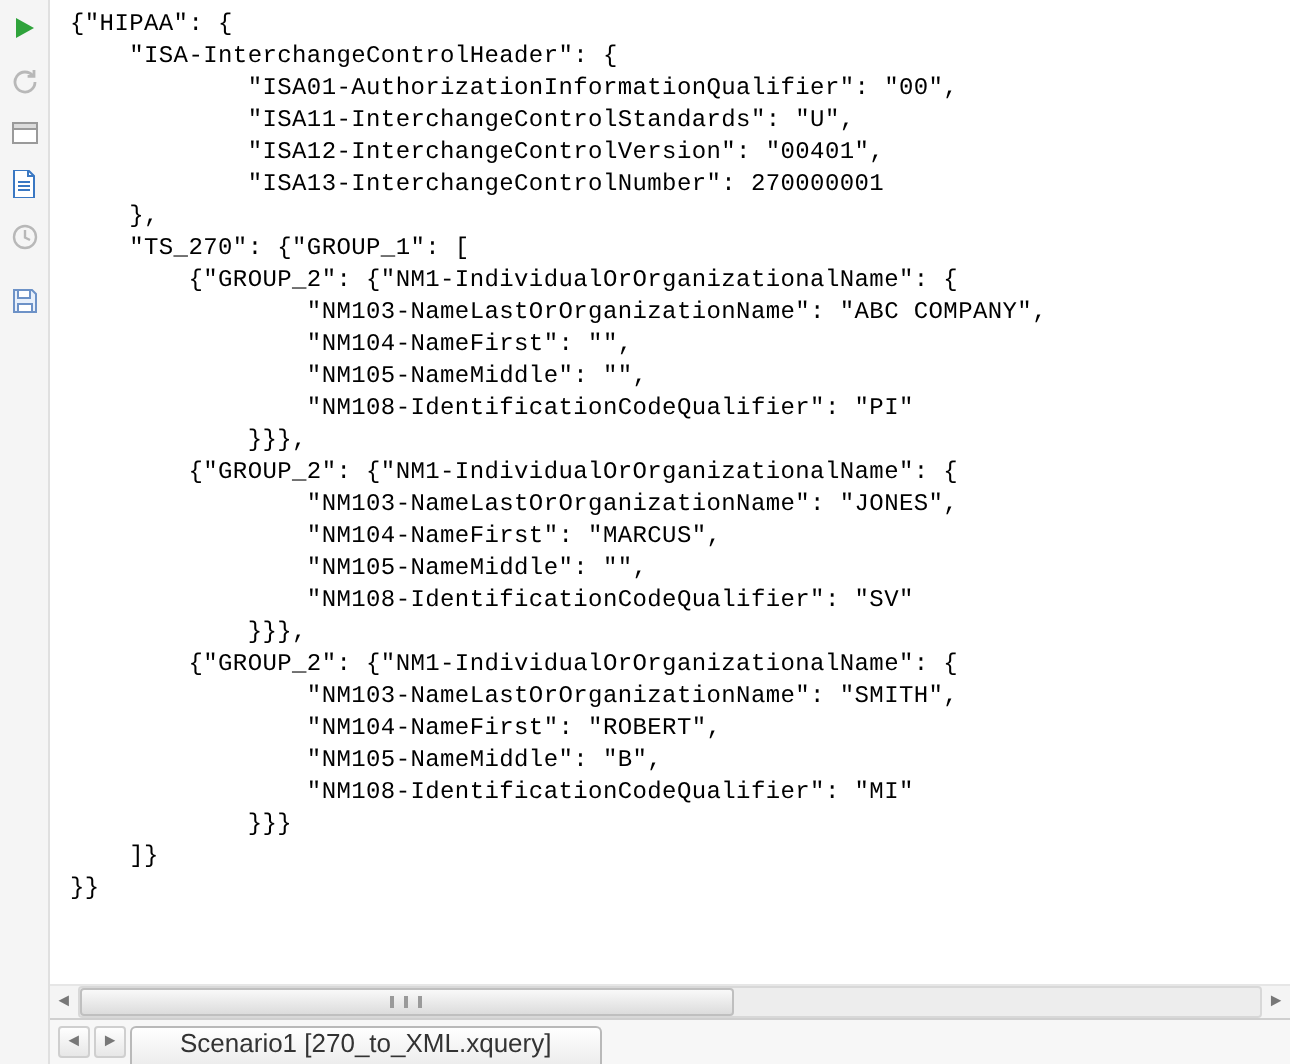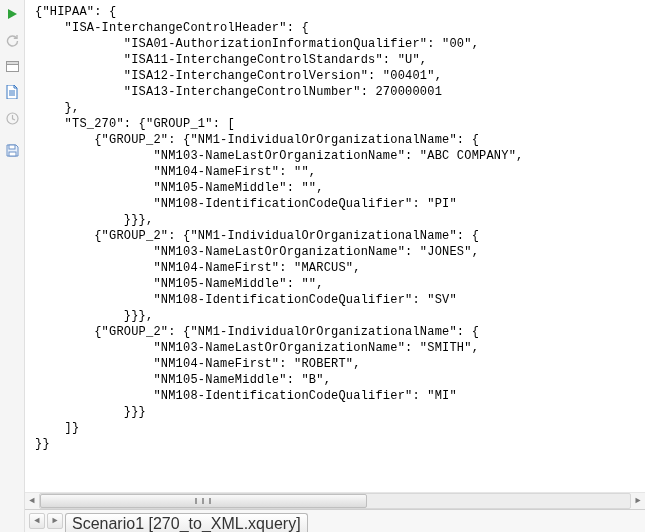--- a/index.html
+++ b/index.html
@@ -133,30 +133,30 @@
     font-size: 9px;
     color: #777;
     cursor: pointer;
     margin-bottom: 3px;
     background: linear-gradient(#fefefe,#e7e7e7);
     border: 1px solid #cfcfcf;
     border-radius: 2px;
   }
   .tab {
     height: 19px;
-    padding: 0 6px;
+    padding: 0 24px;
     background: linear-gradient(#ffffff,#ececec);
     border: 1px solid #b9b9b9;
     border-bottom: none;
     border-top-left-radius: 3px;
     border-top-right-radius: 3px;
     display: flex;
-    align-items: flex-end;
+    align-items: flex-start;
     font-family: "Segoe UI", Tahoma, sans-serif;
-    font-size: 16px;
+    font-size: 13px;
     color: #333;
     position: relative;
     top: 1px;
     cursor: pointer;
   }
 </style>
 </head>
 <body>
 
 <div class="container">

